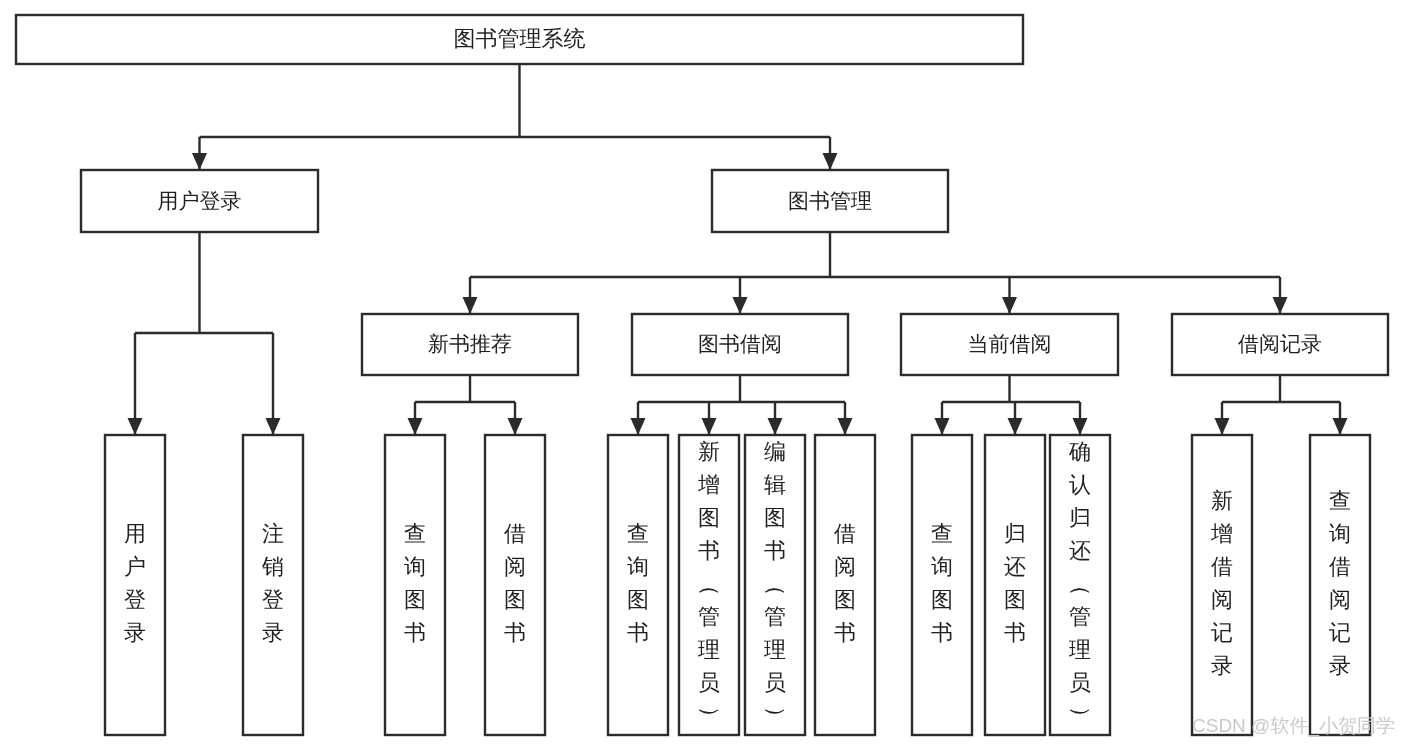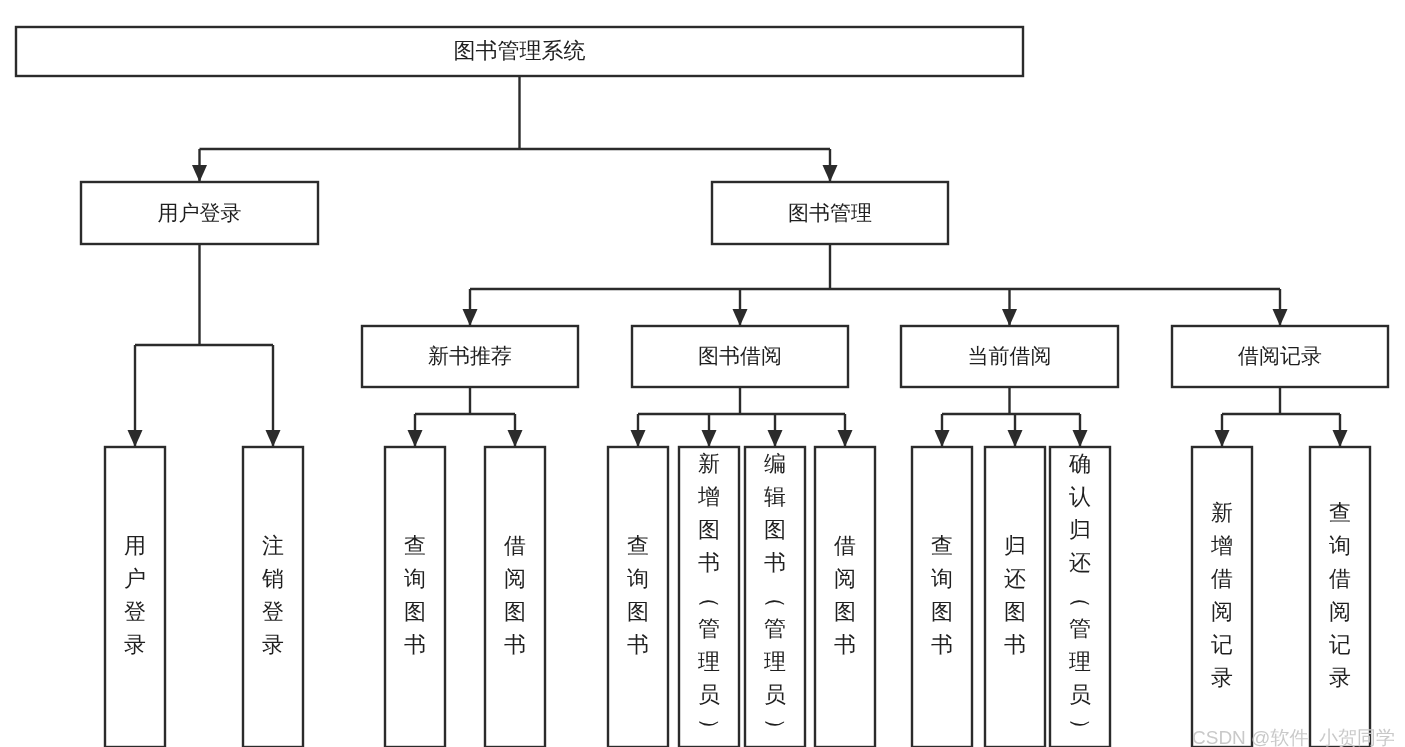--- a/index.html
+++ b/index.html
@@ -11,21 +11,21 @@
   body {
     width: 1405px;
     height: 747px;
     font-family: "Liberation Sans", "DejaVu Sans", sans-serif;
     overflow: hidden;
     position: relative;
   }
   #diagram-root {
     position: absolute;
     left: 0;
-    top: 12px;
+    top: 0;
     width: 1405px;
     height: 534px;
     text-decoration: underline;
   }
   svg {
     display: block;
   }
   .node-box {
     fill: #ffffff;
     stroke: #2b2b2b;

